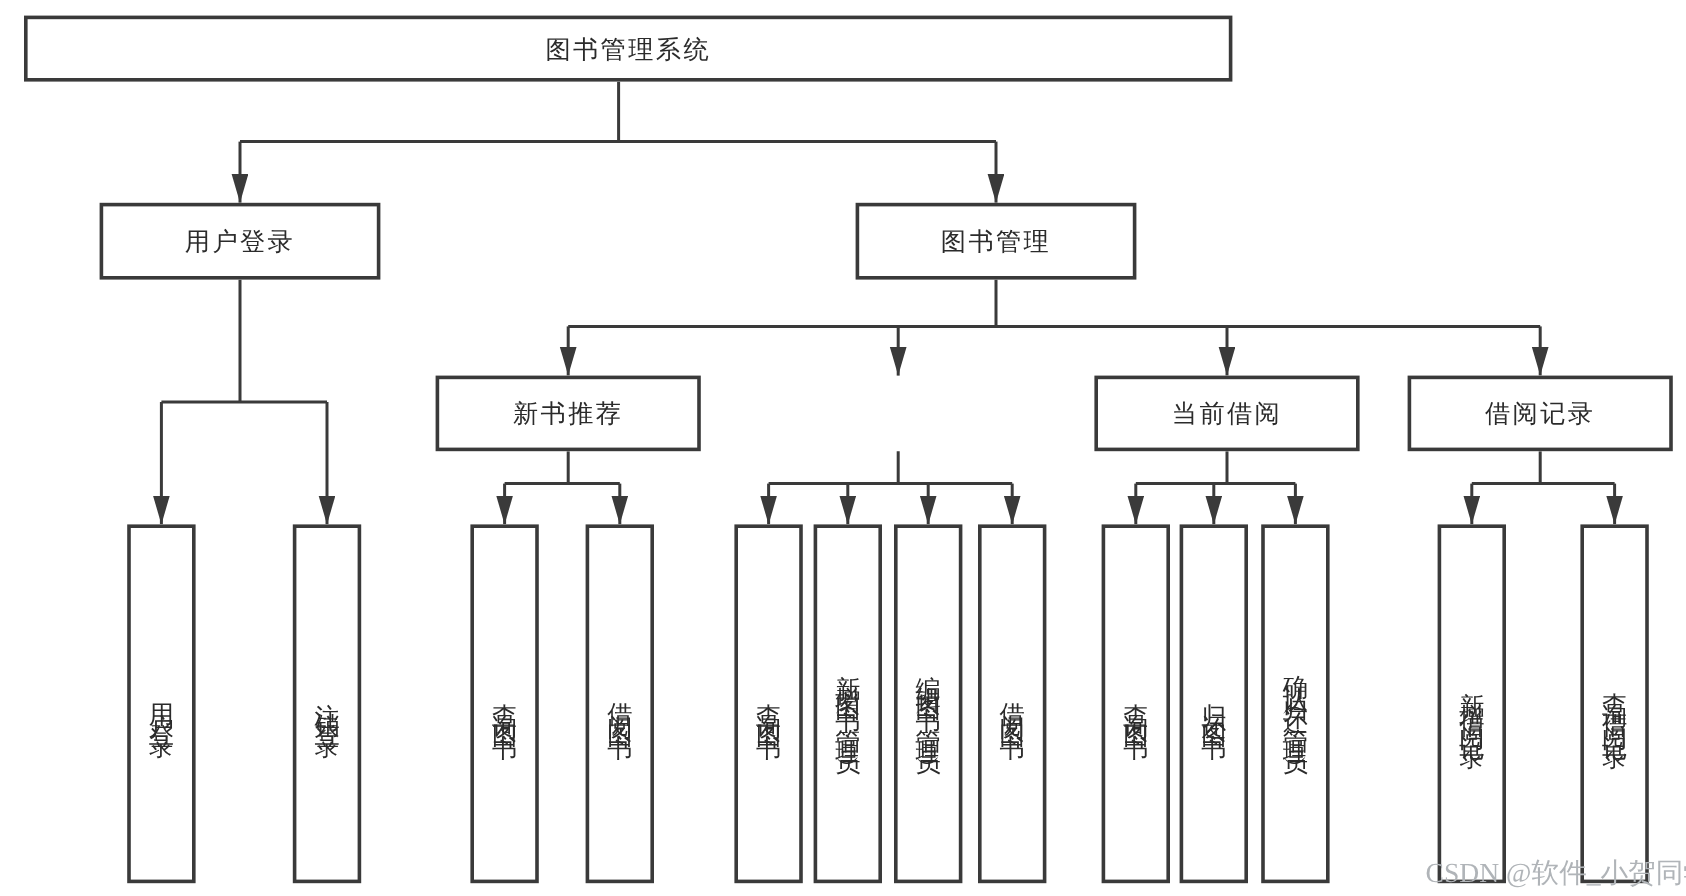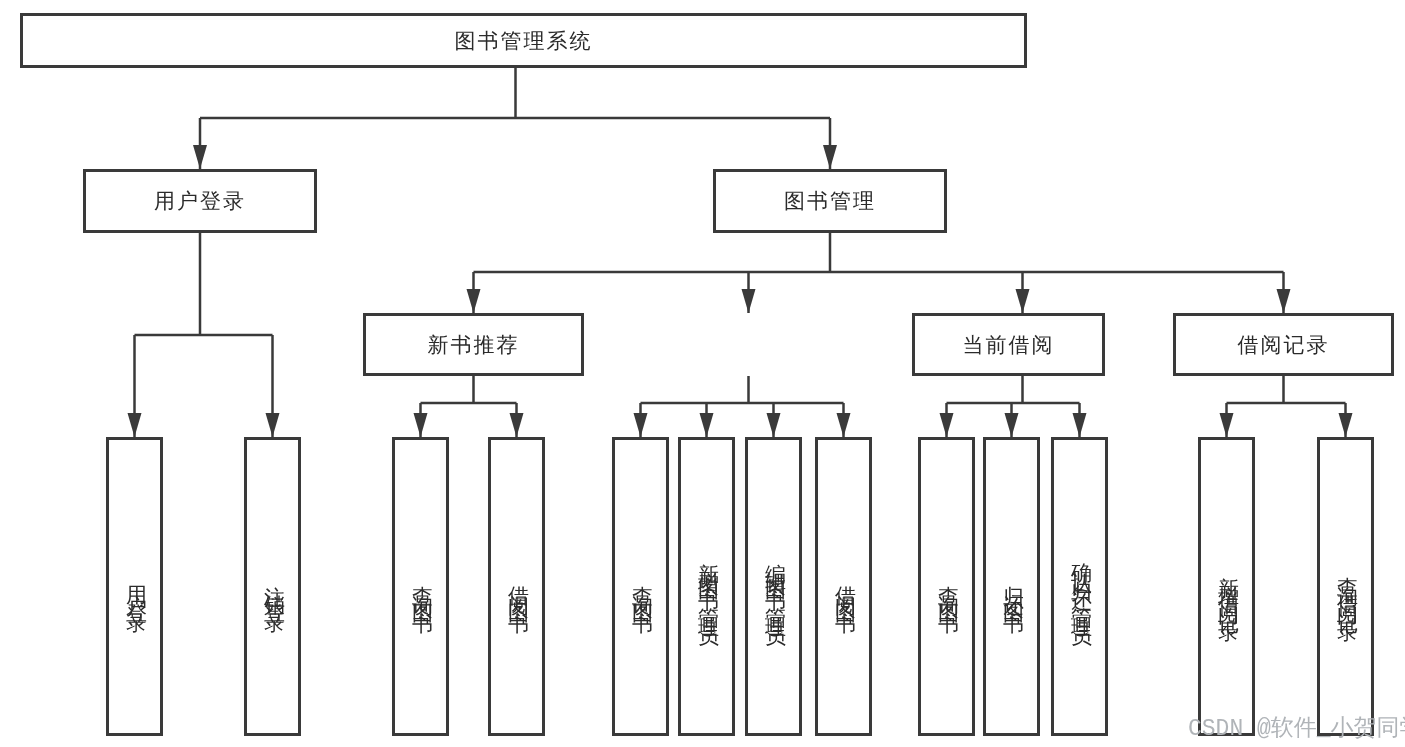--- a/index.html
+++ b/index.html
@@ -6,21 +6,21 @@
     margin: 0;
     padding: 0;
     background: #ffffff;
   }
   .canvas {
     position: relative;
     width: 1405px;
     height: 747px;
     background: #ffffff;
     overflow: hidden;
-    font-family: Liberation Mono, monospace;
+    font-family: Liberation Serif, serif;
   }
   .connectors {
     position: absolute;
     left: 0;
     top: 0;
     width: 1405px;
     height: 747px;
   }
   .connectors path {
     stroke: #3a3a3a;
@@ -48,21 +48,21 @@
     font-size: 21px;
     letter-spacing: 9px;
     white-space: nowrap;
   }
   
   .pos-root { left: 20px;  top: 13px;  width: 1007px; height: 55px; }
   .pos-b0   { left: 83px;  top: 169px; width: 234px;  height: 64px; font-size: 21px; }
   .pos-b1   { left: 713px; top: 169px; width: 234px;  height: 64px; }
   .pos-m0   { left: 363px; top: 313px; width: 221px;  height: 63px; }
   .pos-m1   { left: 638px; top: 313px; width: 221px;  height: 63px; }
-  .pos-m2   { left: 912px; top: 313px; width: 193px;  height: 63px; }
+  .pos-m2   { left: 912px; top: 313px; width: 221px;  height: 63px; }
   .pos-m3   { left: 1173px;top: 313px; width: 221px;  height: 63px; }
   .leaf     { top: 437px;  width: 57px; height: 299px; }
   .pos-l1  { left: 106px; }
   .pos-l2  { left: 244px; }
   .pos-l3  { left: 392px; }
   .pos-l4  { left: 488px; }
   .pos-l5  { left: 612px; }
   .pos-l6  { left: 678px; }
   .pos-l7  { left: 745px; }
   .pos-l8  { left: 815px; }

